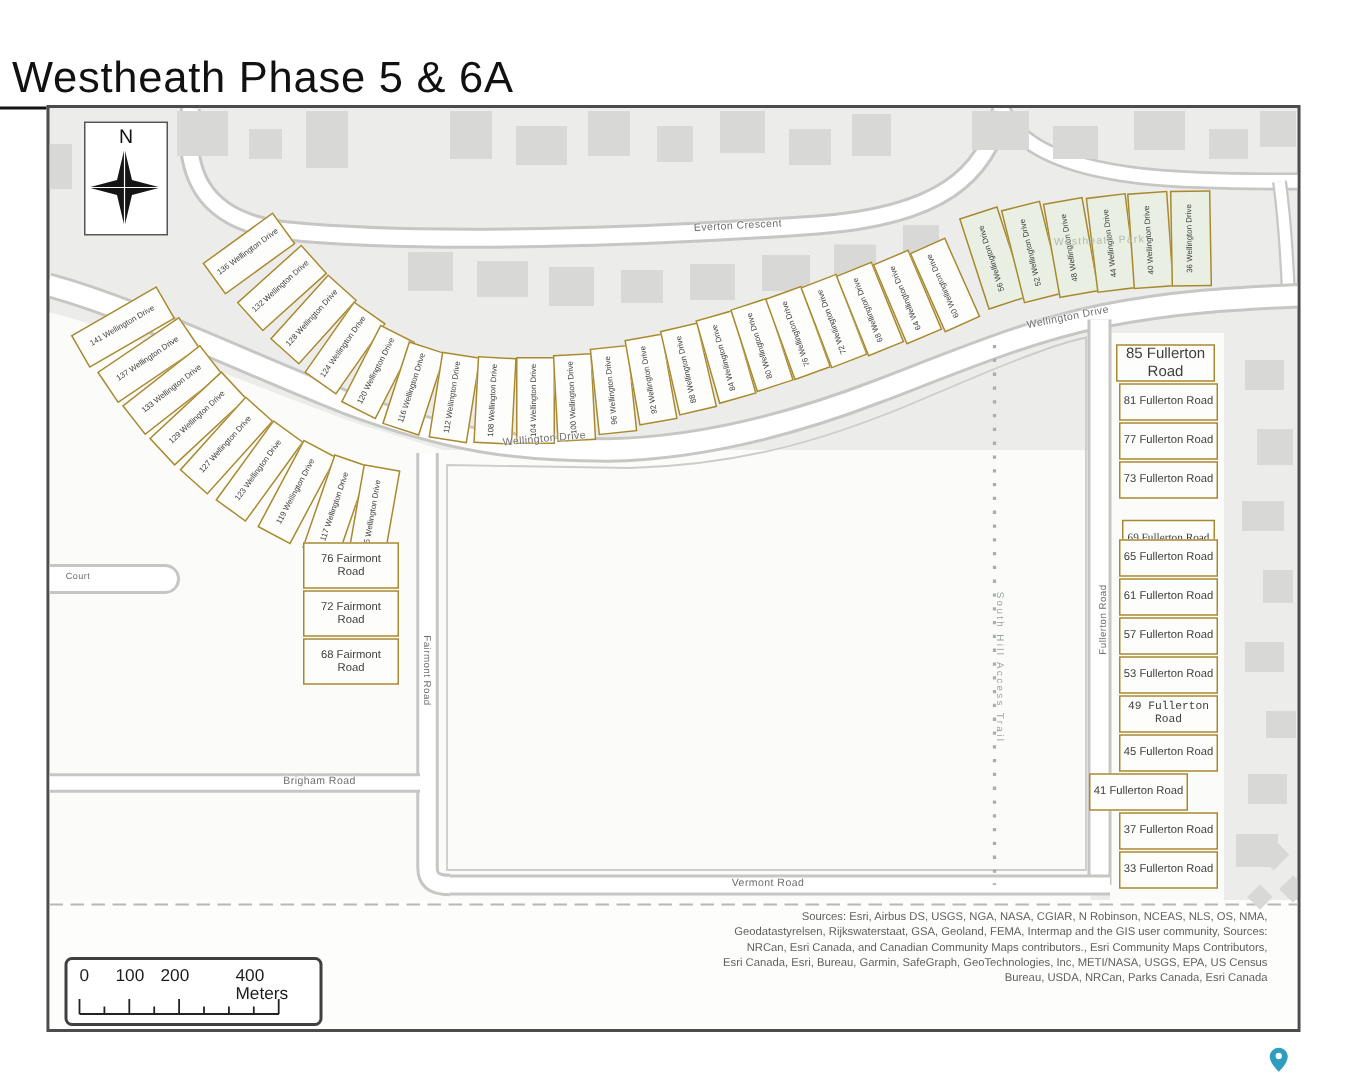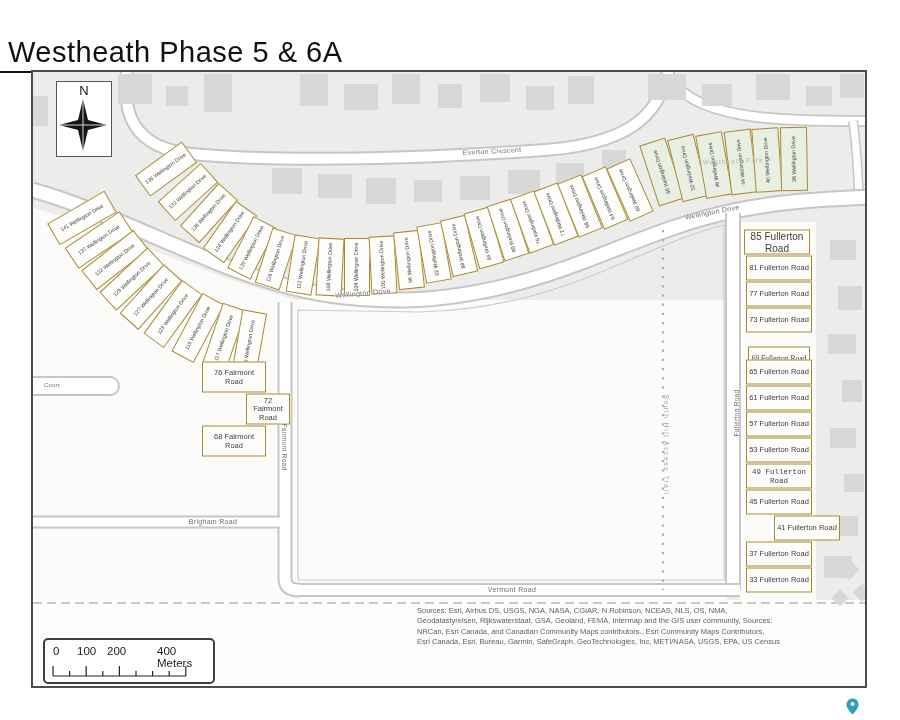--- a/index.html
+++ b/index.html
@@ -10,21 +10,21 @@
   #mapsvg{position:absolute;left:0;top:0;}
   .lot{position:absolute;background:#fdfdfb;border:1px solid #a8892f;color:#3e3e3e;display:flex;align-items:center;justify-content:center;text-align:center;line-height:1.12;padding:1px;box-sizing:border-box;font-family:"Liberation Sans",sans-serif;}
   .lot.park{background:#e9efe2;}
   .street{position:absolute;color:#6e6e6e;white-space:nowrap;font-size:7px;letter-spacing:0.3px;text-shadow:0 0 2px #fff,0 0 2px #fff;font-family:"Liberation Sans",sans-serif;}
   .street.trail{color:#9aa39f;letter-spacing:1.6px;}
   .street.watermark{color:#b2bcae;letter-spacing:0.8px;text-shadow:none;font-size:7px;}
   #compass{position:absolute;left:23px;top:9px;width:56px;height:76px;background:#fff;border:1.5px solid #555;box-sizing:border-box;}
   #compass .n{position:absolute;top:1px;left:0;width:100%;text-align:center;font-size:13px;color:#111;}
   #scalebar{position:absolute;left:10px;top:566px;width:172px;height:46px;background:#fff;border:2px solid #3f3f3f;border-radius:5px;box-sizing:border-box;}
   #scalebar .num{position:absolute;top:5px;font-size:11.5px;color:#1c1c1c;}
-  #sources{position:absolute;right:20px;top:534px;width:428px;text-align:left;font-size:7.5px;line-height:1.38;color:#5f5f5f;}
+  #sources{position:absolute;right:20px;top:534px;width:428px;text-align:right;font-size:7.5px;line-height:1.38;color:#5f5f5f;}
   #pin{position:absolute;left:846px;top:698px;}
 </style>
 </head>
 <body>
 
 <div id="page">
 
   <div id="title"><span>Westheath Phase 5 &amp; 6A</span></div>
 
   <div id="frame">
@@ -129,20 +129,21 @@
           <path d="M140.8,3 L140.8,13"></path>
         </g>
       </svg>
     </div>
 
     <div id="sources">
       <div>Sources: Esri, Airbus DS, USGS, NGA, NASA, CGIAR, N Robinson, NCEAS, NLS, OS, NMA,</div>
       <div>Geodatastyrelsen, Rijkswaterstaat, GSA, Geoland, FEMA, Intermap and the GIS user community, Sources:</div>
       <div>NRCan, Esri Canada, and Canadian Community Maps contributors., Esri Community Maps Contributors,</div>
       <div>Esri Canada, Esri, Bureau, Garmin, SafeGraph, GeoTechnologies, Inc, METI/NASA, USGS, EPA, US Census</div>
+      <div>Bureau, USDA, NRCan, Parks Canada, Esri Canada</div>
     </div>
 
   <div class="lot" style="left: 133px; top: 97px; width: 58px; height: 26px; font-size: 5.3px; transform: translate(-50%, -50%) rotate(-36deg);">136 Wellington Drive</div>
       <div class="lot" style="left: 155px; top: 120px; width: 58px; height: 26px; font-size: 5.3px; transform: translate(-50%, -50%) rotate(-42deg);">132 Wellington Drive</div>
       <div class="lot" style="left: 176px; top: 141px; width: 58px; height: 26px; font-size: 5.3px; transform: translate(-50%, -50%) rotate(-48deg);">128 Wellington Drive</div>
       <div class="lot" style="left: 197px; top: 160px; width: 58px; height: 26px; font-size: 5.3px; transform: translate(-50%, -50%) rotate(-55deg);">124 Wellington Drive</div>
       <div class="lot" style="left: 219px; top: 176px; width: 58px; height: 26px; font-size: 5.3px; transform: translate(-50%, -50%) rotate(-63deg);">120 Wellington Drive</div>
       <div class="lot" style="left: 243px; top: 187px; width: 58px; height: 26px; font-size: 5.3px; transform: translate(-50%, -50%) rotate(-72deg);">116 Wellington Drive</div>
       <div class="lot" style="left: 270px; top: 193px; width: 58px; height: 26px; font-size: 5.3px; transform: translate(-50%, -50%) rotate(-81deg);">112 Wellington Drive</div>
       <div class="lot" style="left: 297px; top: 195px; width: 58px; height: 26px; font-size: 5.3px; transform: translate(-50%, -50%) rotate(-87deg);">108 Wellington Drive</div>
@@ -167,34 +168,34 @@
       <div class="lot" style="left: 49px; top: 146px; width: 66px; height: 25px; font-size: 5.3px; transform: translate(-50%, -50%) rotate(-30deg);">141 Wellington Drive</div>
       <div class="lot" style="left: 66px; top: 168px; width: 66px; height: 25px; font-size: 5.3px; transform: translate(-50%, -50%) rotate(-34deg);">137 Wellington Drive</div>
       <div class="lot" style="left: 82px; top: 188px; width: 66px; height: 25px; font-size: 5.3px; transform: translate(-50%, -50%) rotate(-38deg);">133 Wellington Drive</div>
       <div class="lot" style="left: 99px; top: 207px; width: 66px; height: 25px; font-size: 5.3px; transform: translate(-50%, -50%) rotate(-43deg);">129 Wellington Drive</div>
       <div class="lot" style="left: 118px; top: 225px; width: 66px; height: 25px; font-size: 5.3px; transform: translate(-50%, -50%) rotate(-48deg);">127 Wellington Drive</div>
       <div class="lot" style="left: 140px; top: 242px; width: 66px; height: 25px; font-size: 5.3px; transform: translate(-50%, -50%) rotate(-54deg);">123 Wellington Drive</div>
       <div class="lot" style="left: 165px; top: 256px; width: 66px; height: 25px; font-size: 5.3px; transform: translate(-50%, -50%) rotate(-62deg);">119 Wellington Drive</div>
       <div class="lot" style="left: 191px; top: 266px; width: 66px; height: 25px; font-size: 5.3px; transform: translate(-50%, -50%) rotate(-71deg);">117 Wellington Drive</div>
       <div class="lot" style="left: 216px; top: 272px; width: 66px; height: 25px; font-size: 5.3px; transform: translate(-50%, -50%) rotate(-80deg);">115 Wellington Drive</div>
       <div class="lot" style="left: 201px; top: 305px; width: 64px; height: 31px; font-size: 7.5px; transform: translate(-50%, -50%) rotate(0deg);">76 Fairmont Road</div>
-      <div class="lot" style="left: 201px; top: 337px; width: 44px; height: 31px; font-size: 7.5px; transform: translate(-50%, -50%) rotate(0deg); margin-left: 34px;">72 Fairmont Road</div>
+      <div class="lot" style="left: 201px; top: 337px; width: 64px; height: 31px; font-size: 7.5px; transform: translate(-50%, -50%) rotate(0deg);">72 Fairmont Road</div>
       <div class="lot" style="left: 201px; top: 369px; width: 64px; height: 31px; font-size: 7.5px; transform: translate(-50%, -50%) rotate(0deg);">68 Fairmont Road</div>
       <div class="lot" style="left: 744px; top: 170px; width: 66px; height: 25px; font-size: 10px; transform: translate(-50%, -50%) rotate(0deg);">85 Fullerton Road</div>
       <div class="lot" style="left: 746px; top: 196px; width: 66px; height: 25px; font-size: 7.5px; transform: translate(-50%, -50%) rotate(0deg);">81 Fullerton Road</div>
       <div class="lot" style="left: 746px; top: 222px; width: 66px; height: 25px; font-size: 7.5px; transform: translate(-50%, -50%) rotate(0deg);">77 Fullerton Road</div>
       <div class="lot" style="left: 746px; top: 248px; width: 66px; height: 25px; font-size: 7.5px; transform: translate(-50%, -50%) rotate(0deg);">73 Fullerton Road</div>
       <div class="lot" style="left: 746px; top: 287px; width: 62px; height: 25px; font-size: 7.5px; transform: translate(-50%, -50%) rotate(0deg); font-family: Liberation Serif, serif;">69 Fullerton Road</div>
       <div class="lot" style="left: 746px; top: 300px; width: 66px; height: 25px; font-size: 7.5px; transform: translate(-50%, -50%) rotate(0deg);">65 Fullerton Road</div>
       <div class="lot" style="left: 746px; top: 326px; width: 66px; height: 25px; font-size: 7.5px; transform: translate(-50%, -50%) rotate(0deg);">61 Fullerton Road</div>
       <div class="lot" style="left: 746px; top: 352px; width: 66px; height: 25px; font-size: 7.5px; transform: translate(-50%, -50%) rotate(0deg);">57 Fullerton Road</div>
       <div class="lot" style="left: 746px; top: 378px; width: 66px; height: 25px; font-size: 7.5px; transform: translate(-50%, -50%) rotate(0deg);">53 Fullerton Road</div>
       <div class="lot" style="left: 746px; top: 404px; width: 66px; height: 25px; font-size: 7.5px; transform: translate(-50%, -50%) rotate(0deg); font-family: Liberation Mono, monospace;">49 Fullerton Road</div>
       <div class="lot" style="left: 746px; top: 430px; width: 66px; height: 25px; font-size: 7.5px; transform: translate(-50%, -50%) rotate(0deg);">45 Fullerton Road</div>
-      <div class="lot" style="left: 774px; top: 456px; width: 66px; height: 25px; font-size: 7.5px; transform: translate(-50%, -50%) rotate(0deg);">41 Fullerton Road</div>
+      <div class="lot" style="left: 726px; top: 456px; width: 66px; height: 25px; font-size: 7.5px; transform: translate(-50%, -50%) rotate(0deg);">41 Fullerton Road</div>
       <div class="lot" style="left: 746px; top: 482px; width: 66px; height: 25px; font-size: 7.5px; transform: translate(-50%, -50%) rotate(0deg);">37 Fullerton Road</div>
       <div class="lot" style="left: 746px; top: 508px; width: 66px; height: 25px; font-size: 7.5px; transform: translate(-50%, -50%) rotate(0deg);">33 Fullerton Road</div>
       <div class="street" style="left: 459px; top: 79px; font-size: 7px; transform: translate(-50%, -50%) rotate(-3deg);">Everton Crescent</div>
       <div class="street" style="left: 330px; top: 221px; font-size: 7px; transform: translate(-50%, -50%) rotate(-5deg);">Wellington Drive</div>
       <div class="street" style="left: 679px; top: 140px; font-size: 7px; transform: translate(-50%, -50%) rotate(-11deg);">Wellington Drive</div>
       <div class="street" style="left: 180px; top: 449px; font-size: 7px; transform: translate(-50%, -50%) rotate(0deg);">Brigham Road</div>
       <div class="street" style="left: 479px; top: 517px; font-size: 7px; transform: translate(-50%, -50%) rotate(0deg);">Vermont Road</div>
       <div class="street" style="left: 251px; top: 375px; font-size: 6.5px; transform: translate(-50%, -50%) rotate(90deg);">Fairmont Road</div>
       <div class="street" style="left: 703px; top: 341px; font-size: 6.5px; transform: translate(-50%, -50%) rotate(-90deg);">Fullerton Road</div>
       <div class="street trail" style="left: 633px; top: 373px; font-size: 6.5px; transform: translate(-50%, -50%) rotate(90deg);">South Hill Access Trail</div>

